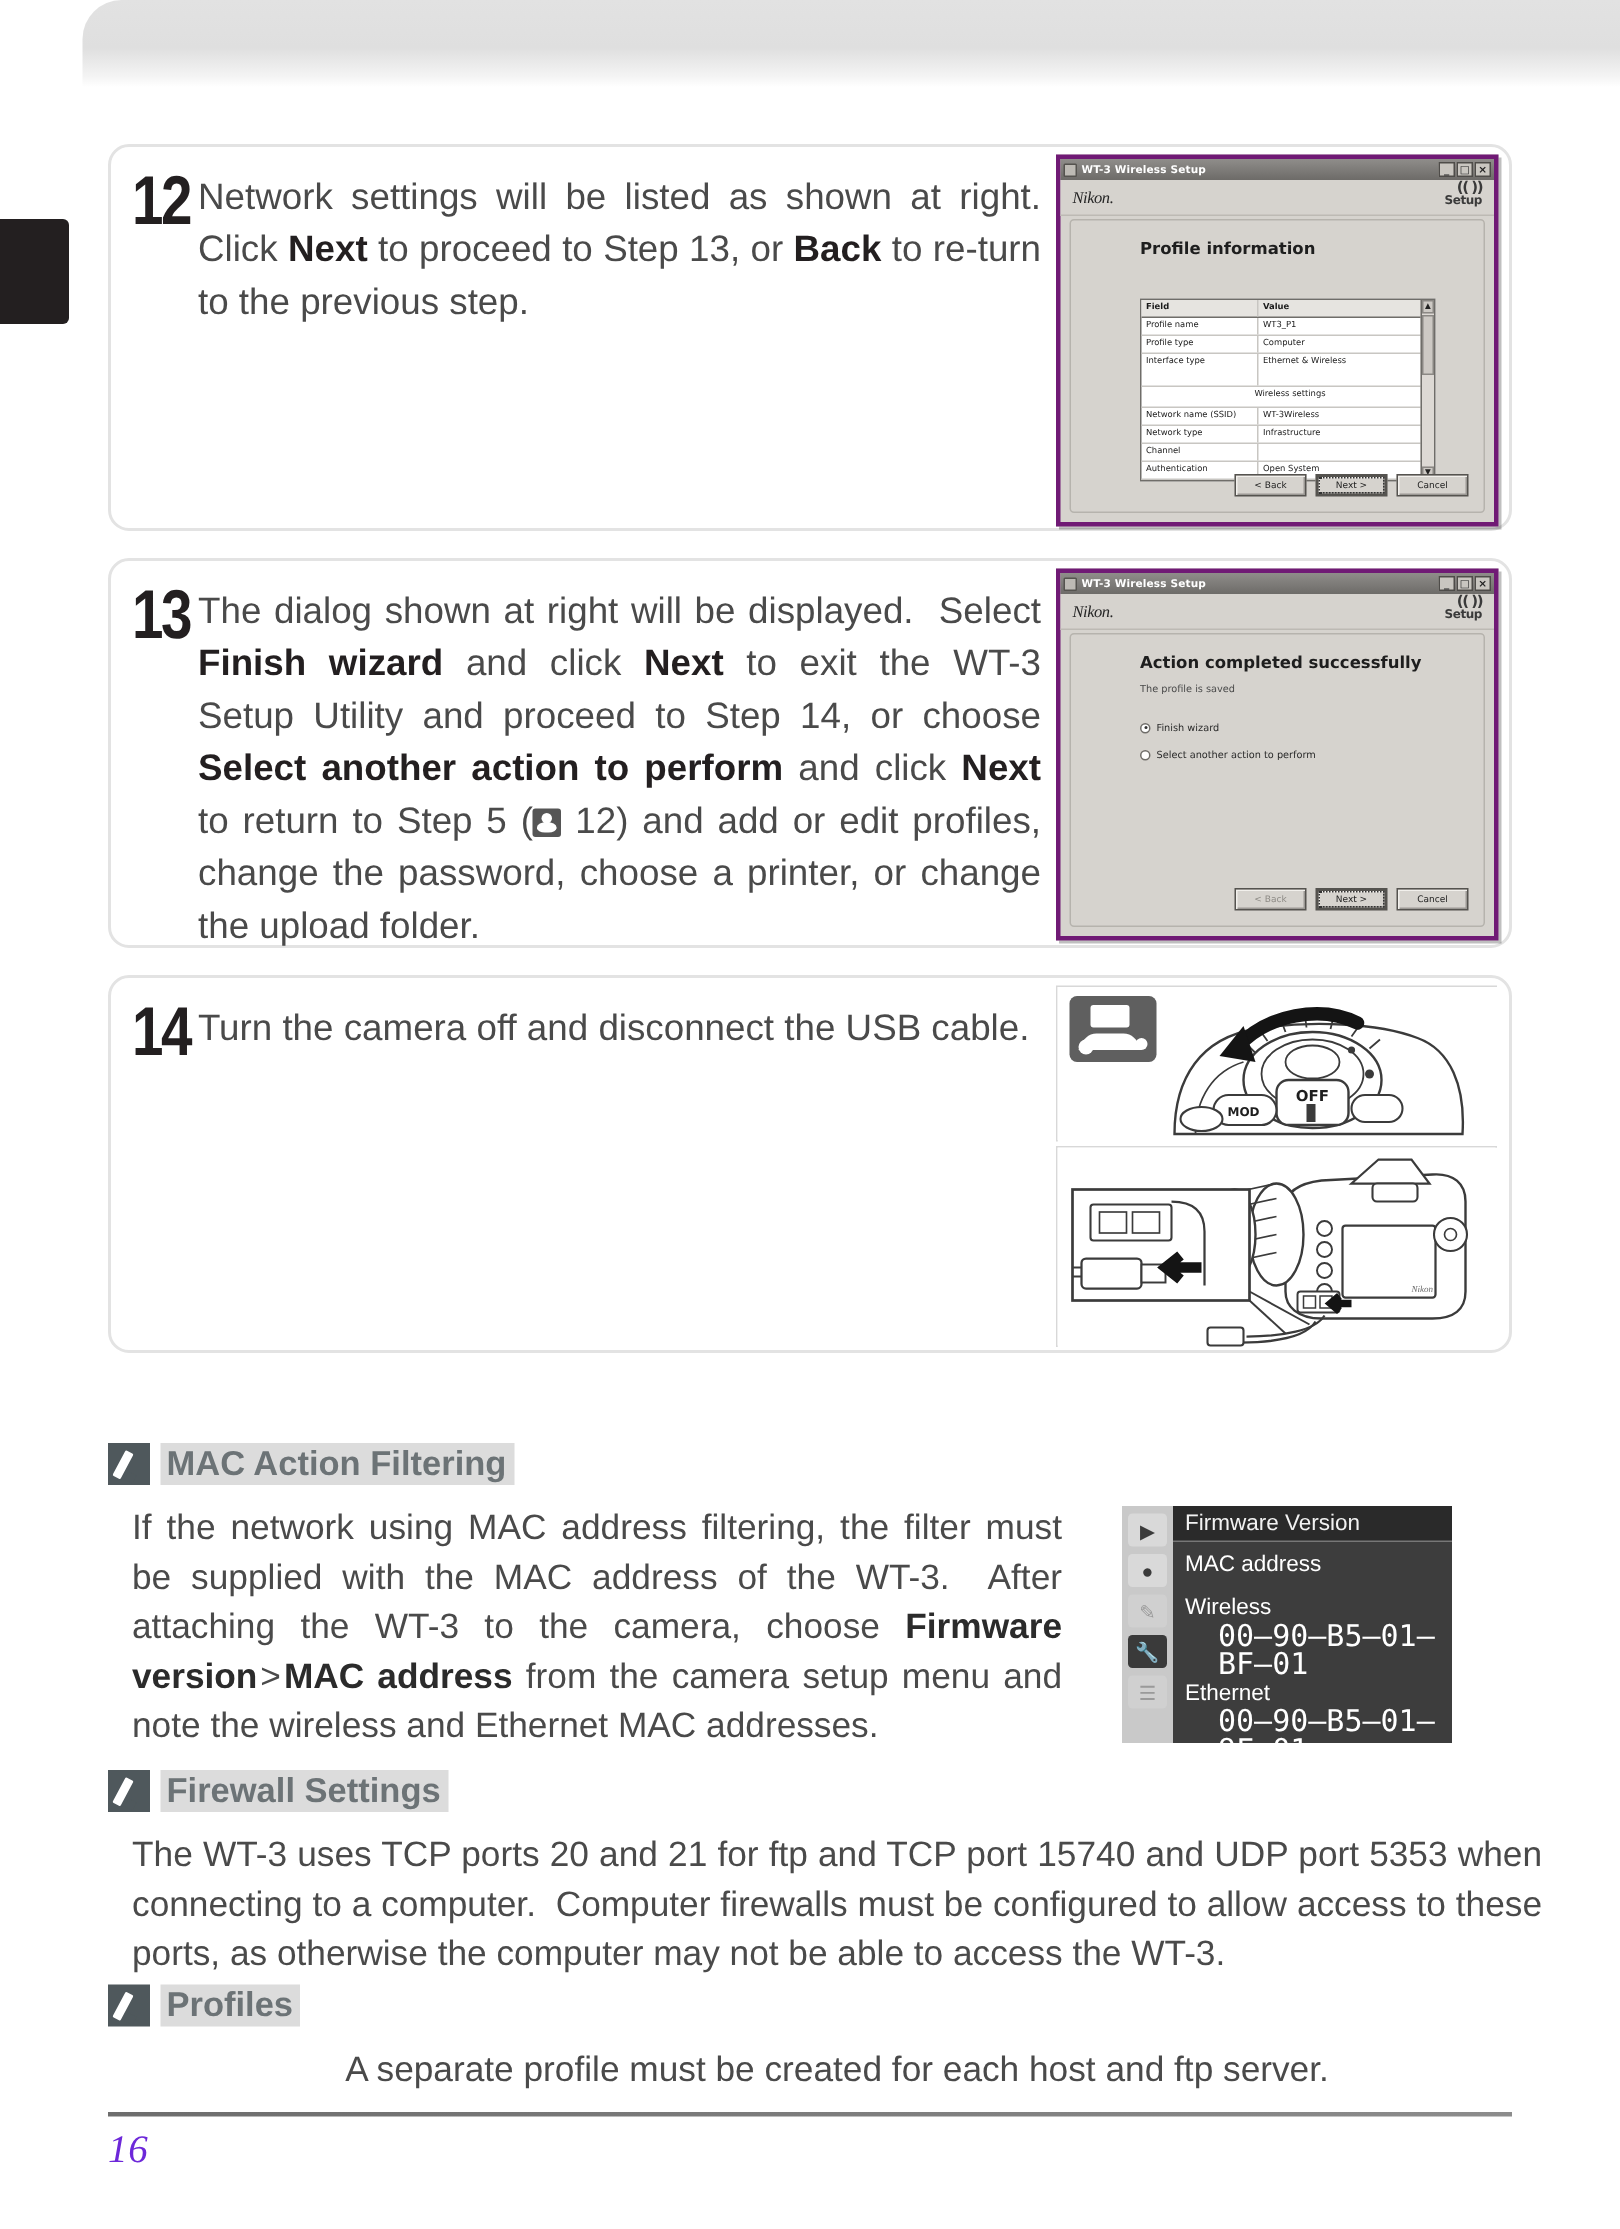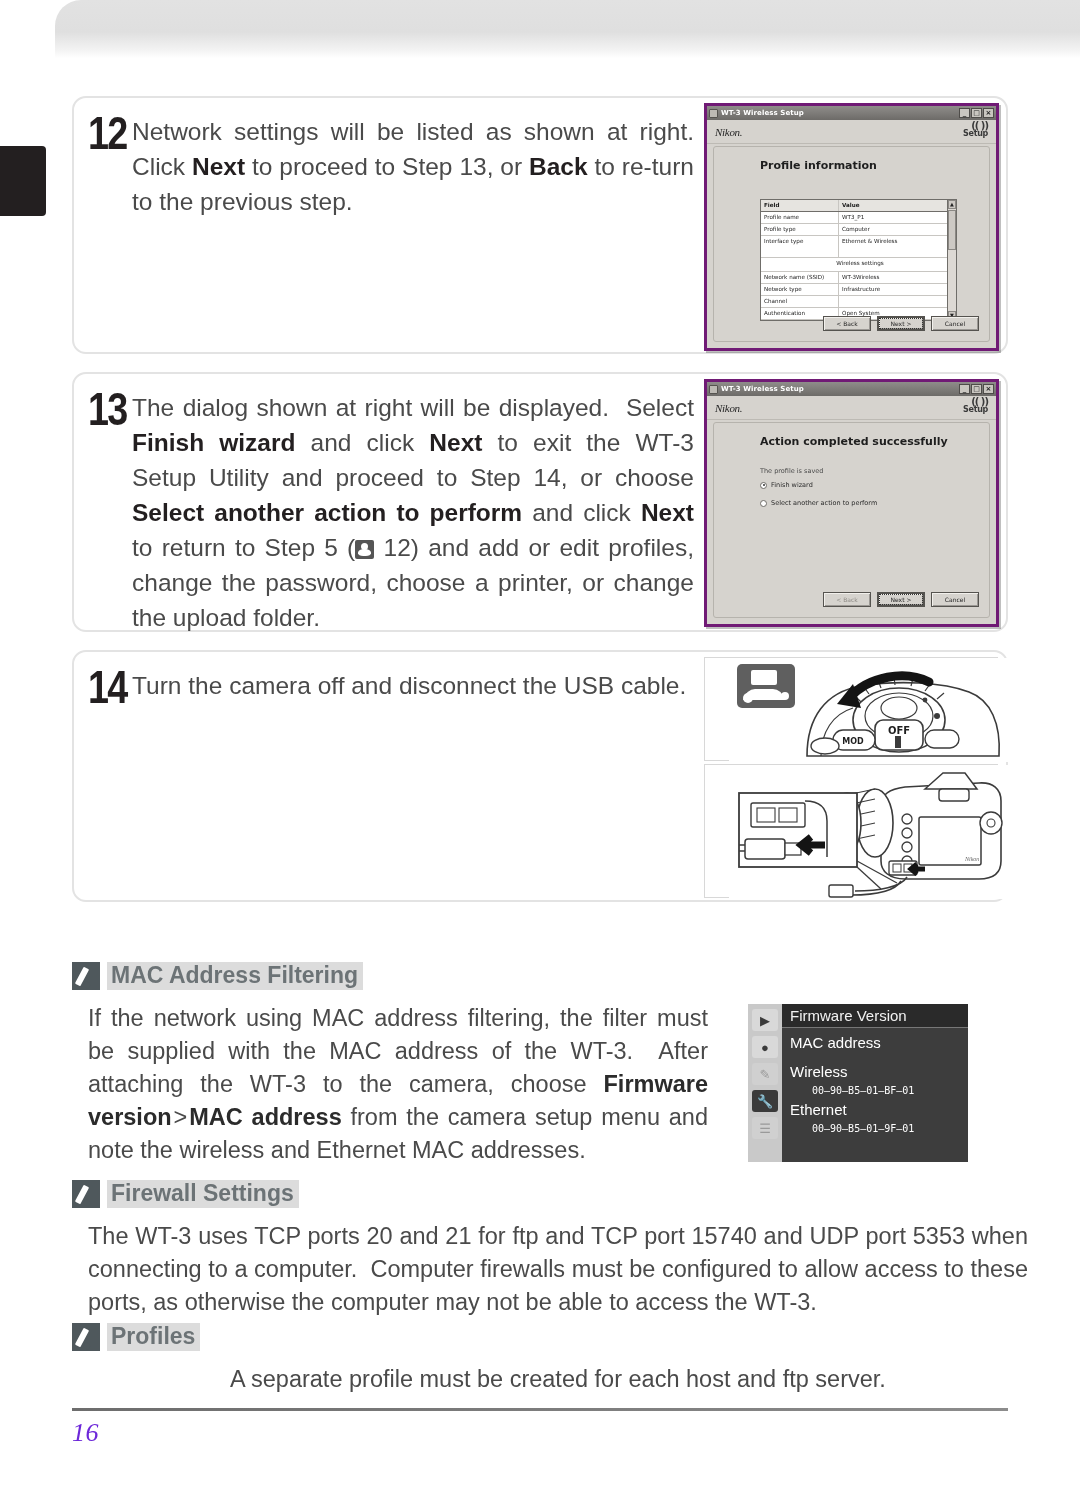--- a/index.html
+++ b/index.html
@@ -120,21 +120,21 @@
   .dlg-body {
     position:absolute; left:6px; right:6px; top:40px; bottom:6px;
     border:1px solid #b6b3ad; background:#d6d3ce; border-radius:3px;
   }
   .dlg-head {
     position:absolute; left:46px; top:12px;
     font-size:11px; font-weight:bold; color:#1e1e1e;
   }
   .dlg-sub {
     position:absolute; left:46px; top:32px;
-    font-size:6.5px; color:#4a4a4a;margin-top:12px;
+    font-size:6.5px; color:#4a4a4a;
   }
 
   
   .pi-table {
     position:absolute; left:46px; top:52px; width:197px;
     border:1px solid #6f6d69; background:#fff;
     font-size:5.6px; color:#1a1a1a;
   }
   .pi-row { display:flex; height:12px; border-bottom:1px solid #c8c6c2; }
   .pi-row:last-child { border-bottom:none; }
@@ -178,21 +178,21 @@
   .dbtn {
     width:48px; height:15px; background:#d6d3ce; border:1px solid #55534f;
     font-size:6px; color:#1e1e1e; display:flex; align-items:center;
     justify-content:center; box-shadow:inset 1px 1px 0 #f2f0ec, inset -1px -1px 0 #9b9894;
   }
   .dbtn.focus { outline:1px dotted #333; outline-offset:-3px; border-width:2px; }
   .dbtn.dis { color:#8e8b86; }
 
   
   .illus {
-    position:absolute; background:#ffffff; border:1px solid #d8d8d8;padding-left:24px;
+    position:absolute; background:#ffffff; border:1px solid #d8d8d8;
   }
 
   
   .note-head {
     position:absolute; display:flex; align-items:center;
   }
   .pencil-box {
     width:28px; height:28px; background:#4f585c; position:relative; flex:0 0 auto;
     margin-right:7px;
   }
@@ -233,21 +233,21 @@
   .lcd-ico.dim { background:#d0d0d0; color:#9a9a9a; }
   #lcd-panel {
     flex:1; background:#3d3d3d; color:#ffffff; position:relative;
   }
   #lcd-titlebar {
     height:24px; background:#2a2a2a; border-bottom:1px solid #777;
     display:flex; align-items:center; padding-left:8px;
     font-size:15px; color:#f2f2f2;
   }
   #lcd-content { padding:5px 0 0 8px; font-size:15px; line-height:19px; }
-  .lcd-val { padding-left:22px; font-family:"DejaVu Sans Mono", monospace; font-size:10px; letter-spacing:0px;}
+  .lcd-val { padding-left:22px; font-family:"DejaVu Sans Mono", monospace; font-size:20px; letter-spacing:0px;}
   .lcd-gap { height:10px; }
 </style>
 </head>
 <body>
 
 <div id="top-band"></div>
 <div id="left-tab"></div>
 <div id="page-rule"></div>
 <div id="page-number">16</div>
 
@@ -460,21 +460,21 @@
       <path d="M96 80 L74 80 M82 72 L72 80 L82 88" stroke="#141414" stroke-width="7" fill="none"></path>
 
       <path d="M128 96 L168 118" stroke="#3b3b3b" stroke-width="1.3" fill="none"></path>
       <path d="M128 102 L152 124" stroke="#3b3b3b" stroke-width="1.3" fill="none"></path>
     </svg>
   </div>
 </div>
 
 <div class="note-head" style="left:72px; top:962px;">
   <span class="pencil-box"></span>
-  <span class="note-title">MAC Address Filtering</span>
+  <span class="note-title">MAC Action Filtering</span>
 </div>
 <div class="note-body" style="left:72px; top:1002px; width:620px;">
   If the network using MAC address filtering, the filter must be supplied with the MAC address of the WT-3.&nbsp; After attaching the WT-3 to the camera, choose <b>Firmware version</b> &gt; <b>MAC address</b> from the camera setup menu and note the wireless and Ethernet MAC addresses.
 </div>
 
 <div id="lcd">
   <div id="lcd-icons">
     <div class="lcd-ico">▶</div>
     <div class="lcd-ico">●</div>
     <div class="lcd-ico dim">✎</div>

